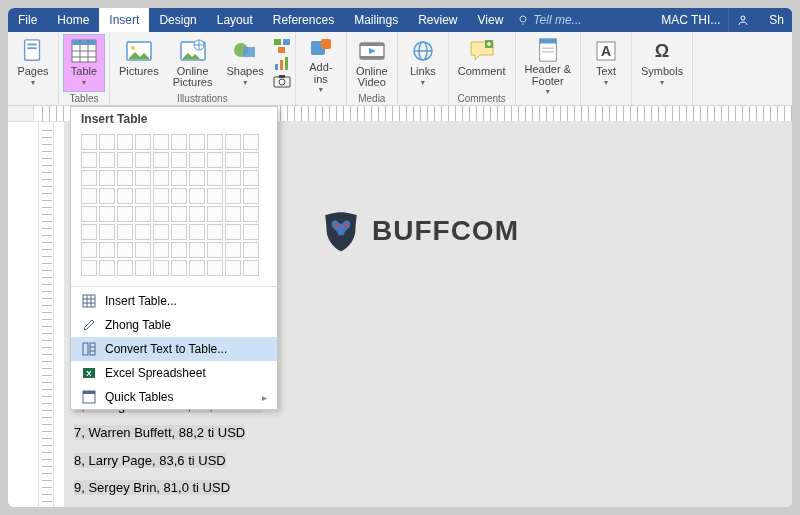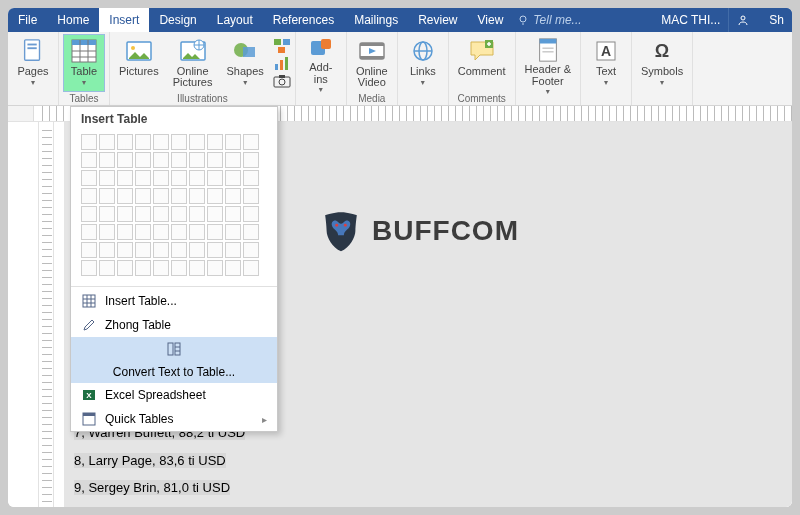--- a/index.html
+++ b/index.html
@@ -14,21 +14,21 @@
 .tabs .tell { display: flex; align-items: center; color: #bcd0ea; font-style: italic; padding: 0 4px; gap: 4px; }
 .tabs .right { display: flex; align-items: center; padding: 0 8px; gap: 6px; }
 .tabs .share { background: #2b579a; border-left: 1px solid #426ca8; padding: 0 8px; display: flex; align-items: center; gap: 20px; }
 
 
 .ribbon { height: 74px; background: #f3f3f3; border-bottom: 1px solid #d4d4d4; display: flex; font-size: 11px; color: #444; }
 .group { display: flex; flex-direction: column; align-items: center; border-right: 1px solid #e0e0e0; padding: 2px 4px 0; }
 .group-body { display: flex; align-items: flex-start; gap: 4px; }
 .group-label { font-size: 10px; color: #666; padding: 1px 0 2px; }
 .rb-btn { display: flex; flex-direction: column; align-items: center; justify-content: flex-start; padding: 2px 4px; border: 1px solid transparent; cursor: pointer; text-align:center; gap:1px; height:58px;}
-.rb-btn.sel { background: #86efac; border: 1px solid #9abce0; }
+.rb-btn.sel { background: #f0abfc; border: 1px solid #9abce0; }
 .rb-btn .ic { width: 32px; height: 28px; display: flex; align-items: center; justify-content: center; }
 .rb-label { font-size: 11px; line-height: 1.05; }
 .caret { font-size: 8px; color: #666; line-height: 1; }
 
 
 .ruler { height: 16px; background: #fff; border-bottom: 1px solid #e2e2e2; position: relative; font-size: 8px; color: #666; overflow:hidden;}
 .ruler-left { position:absolute; left:0; width:26px; height:100%; background:#f3f3f3; border-right:1px solid #dcdcdc;}
 .ruler-body { position:absolute; left:28px; right:0; height:100%; background:repeating-linear-gradient(to right, transparent, transparent 6px, #bbb 6px, #bbb 7px); }
 
 
@@ -39,21 +39,21 @@
 .sel-text { position:absolute; top: 270px; left: 10px; font-size: 13px; color:#000; line-height: 2.1; }
 .sel-text div span.hl { background: #d8d8d8; }
 
 
 .dropdown { position:absolute; top: 0; left: 62px; width: 208px; background:#fff; border:1px solid #c8c8c8; box-shadow: 3px 3px 6px rgba(0,0,0,.18); font-size: 12px; z-index:10; }
 .dd-title { padding: 5px 10px; font-weight: bold; font-size: 12px; color:#444;}
 .dd-grid { display:grid; grid-template-columns: repeat(10, 16px); grid-auto-rows: 16px; gap:2px; padding:3px 10px 8px;}
 .dd-cell { border:1px solid #cfcfcf; background:#fbfbfb;}
 .dd-sep { height:1px; background:#e0e0e0; margin:2px 0;}
 .dd-item { display:flex; align-items:center; gap:8px; padding:4px 10px; cursor:pointer; }
-.dd-item.hover { background:#cde0f5;flex-direction:column; }
+.dd-item.hover { background:#cde0f5; }
 .dd-ic { width:16px; height:16px; display:flex; align-items:center; justify-content:center; color:#568; }
 .dd-arrow { margin-left:auto; font-size:10px; color:#888;}
 
 
 .watermark { position:absolute; left: 310px; top: 200px; display:flex; align-items:center; gap:8px; opacity:.93; z-index:5;}
 .wm-text { font-size:28px; font-weight:800; letter-spacing:1px; color:#303030; font-family: Arial Black, Arial, sans-serif;}
 .wm-icon svg { width:46px; height:46px; }
 
 
 svg { display:block; }

